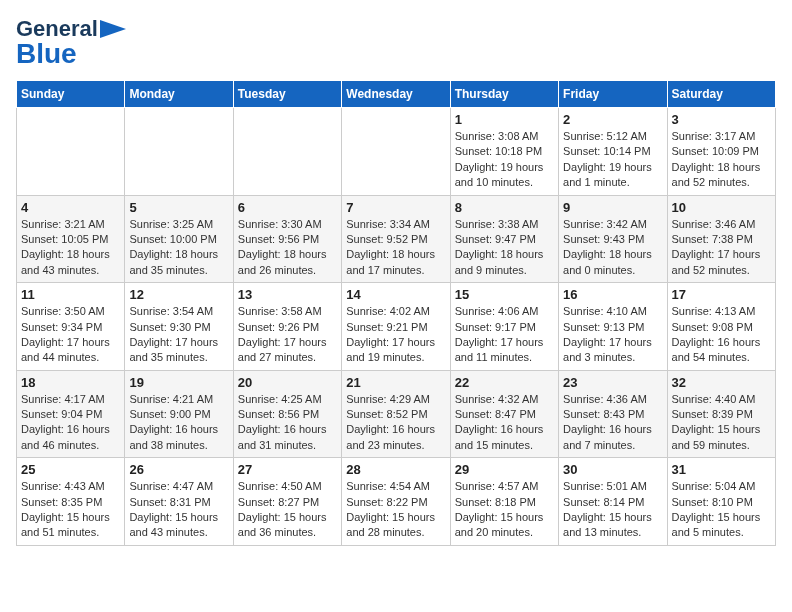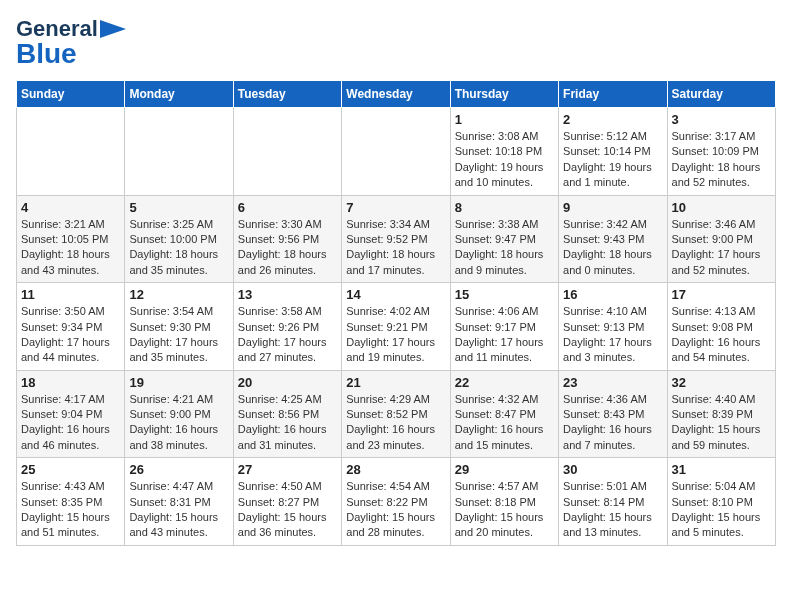--- a/index.html
+++ b/index.html
@@ -176,21 +176,21 @@
         <td>
           <div class="day-number">9</div>
           <div class="day-info">Sunrise: 3:42 AM
 Sunset: 9:43 PM
 Daylight: 18 hours
 and 0 minutes.</div>
         </td>
         <td>
           <div class="day-number">10</div>
           <div class="day-info">Sunrise: 3:46 AM
-Sunset: 9:00 PM
+Sunset: 7:38 PM
 Daylight: 17 hours
 and 52 minutes.</div>
         </td>
       </tr>
       <tr>
         <td>
           <div class="day-number">11</div>
           <div class="day-info">Sunrise: 3:50 AM
 Sunset: 9:34 PM
 Daylight: 17 hours

